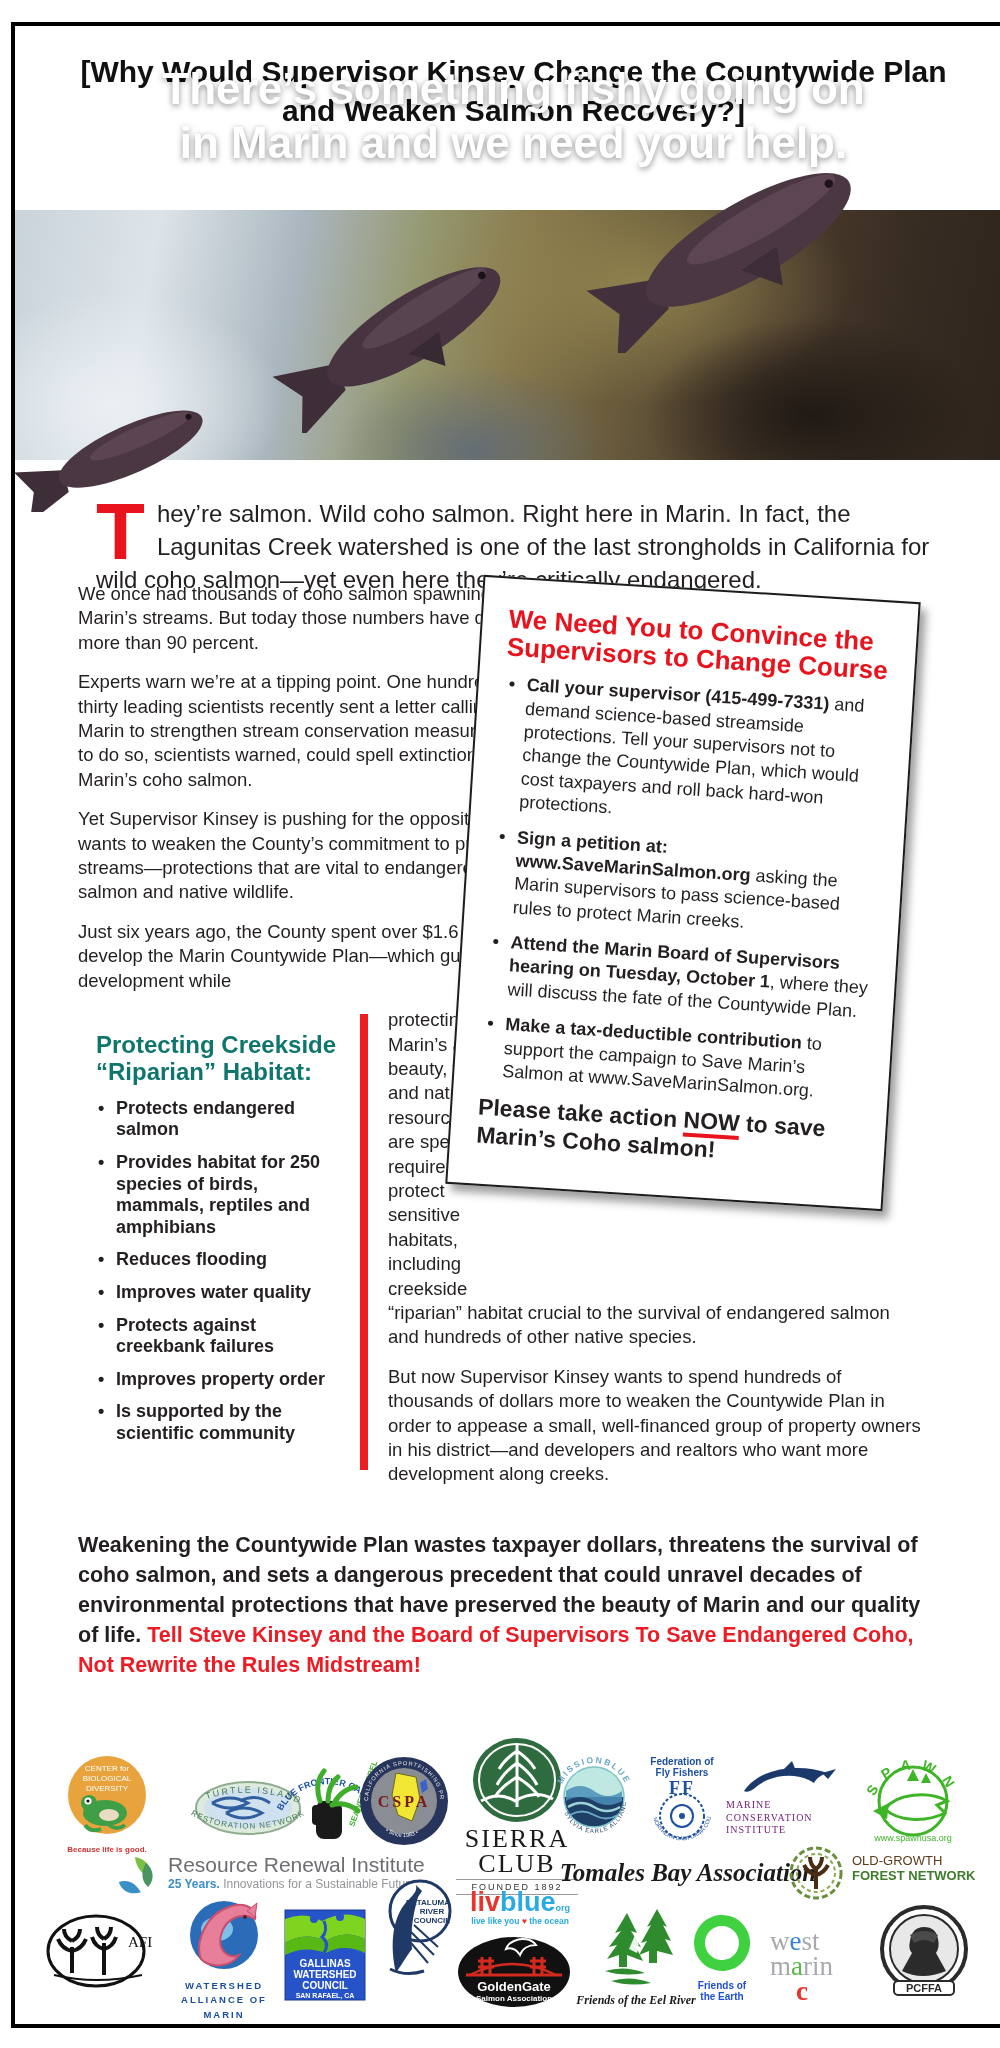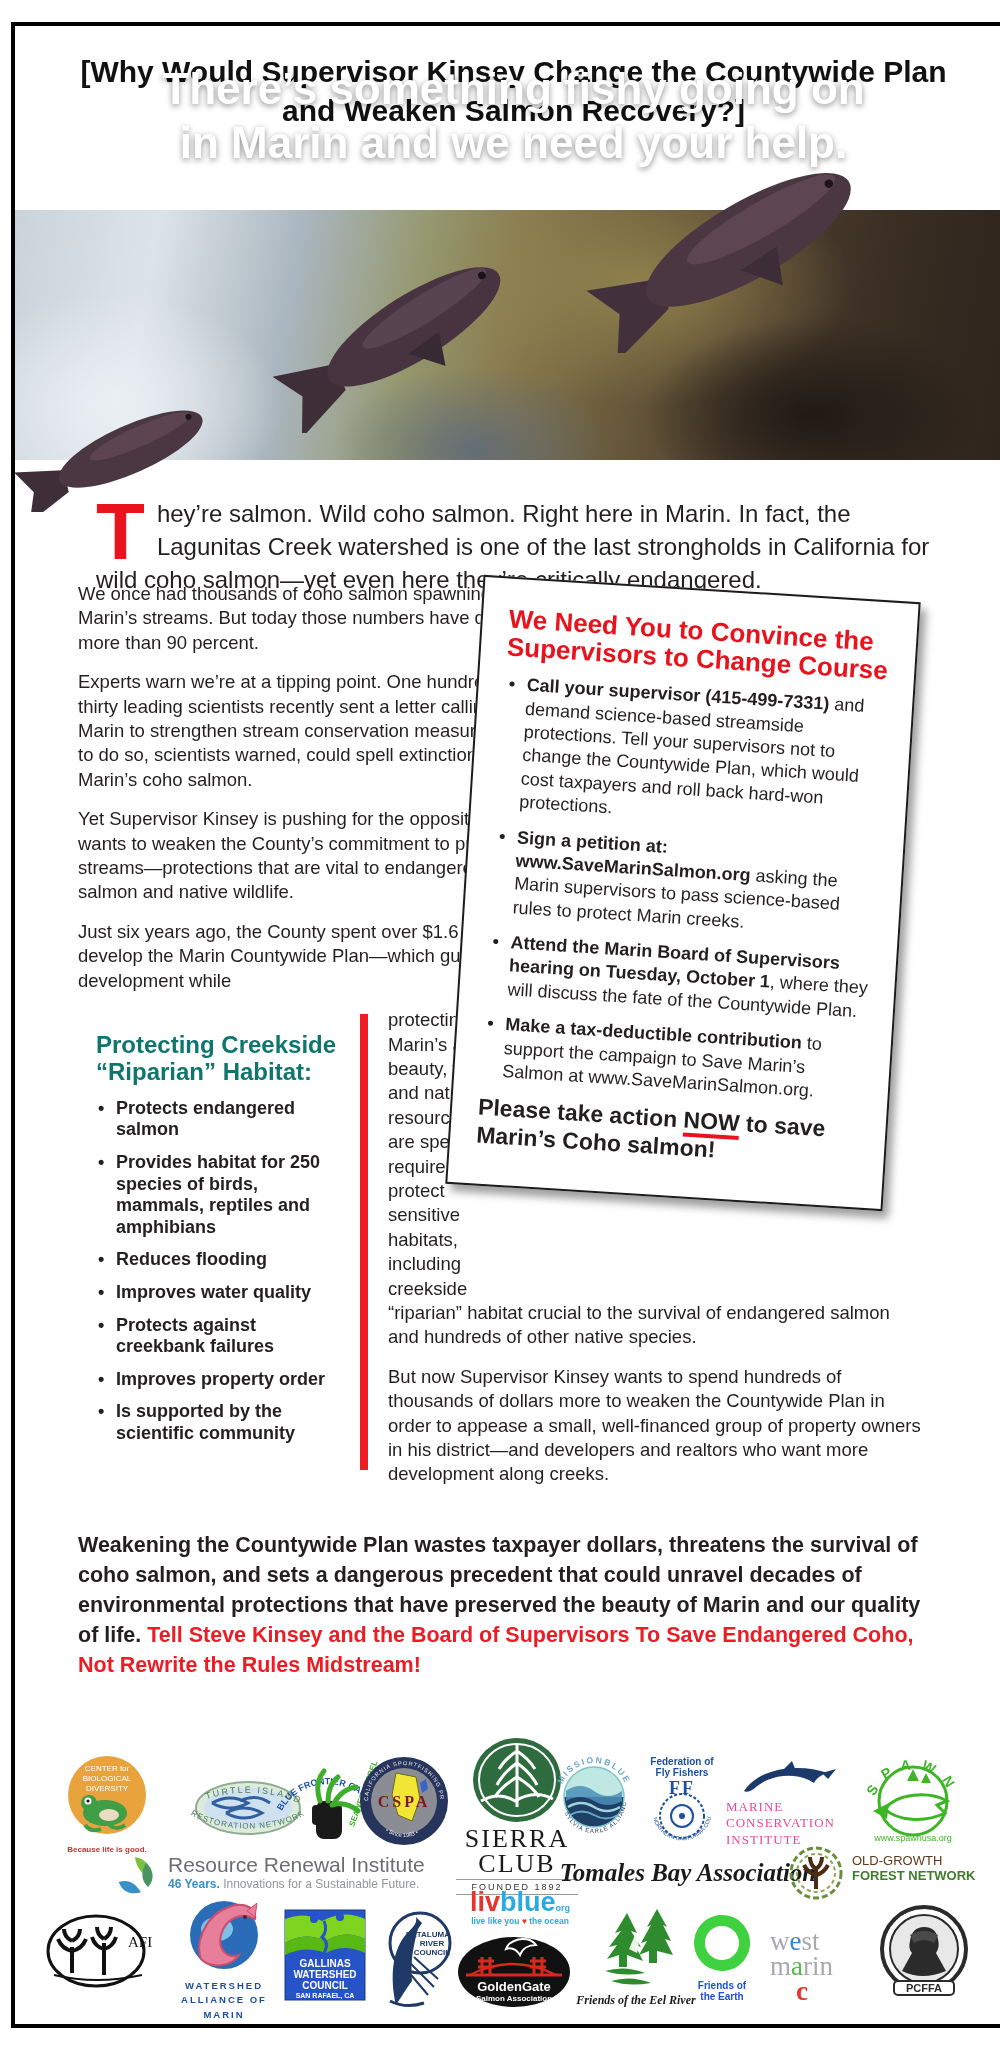--- a/index.html
+++ b/index.html
@@ -279,21 +279,21 @@
         <text font-size="5.5" fill="#1b4fa0"><textPath href="#ffArc">NORTHERN CALIFORNIA COUNCIL</textPath></text>
       </svg>
     </div>
 
     <div class="logo" style="left:698px;top:24px;width:130px;text-align:left;">
       <svg width="120" height="34" viewBox="0 0 120 34">
         <path d="M18 30 C34 6 74 2 102 12 C94 14 90 18 88 22 C70 10 44 14 30 26 C26 30 20 32 18 30 Z" fill="#1b3a6b"></path>
         <path d="M58 8 L66 0 L70 10 Z" fill="#1b3a6b"></path>
         <path d="M96 12 l14 -4 -8 10 z" fill="#1b3a6b"></path>
       </svg>
-      <div style="font-family:'Liberation Serif',serif;color:#ec4899;font-size:13px;letter-spacing:1px;line-height:1.25;">
+      <div style="font-family:'Liberation Serif',serif;color:#701a75;font-size:10px;letter-spacing:1px;line-height:1.25;">
         <div>MARINE</div>
         <div>CONSERVATION</div>
         <div>INSTITUTE</div>
       </div>
     </div>
 
     <div class="logo" style="left:832px;top:16px;width:106px;">
       <svg width="100" height="92" viewBox="0 0 100 92">
         <defs>
             <path id="spArc" d="M12,44 A40,40 0 0 1 88,44" fill="none"></path>
@@ -307,21 +307,21 @@
       </svg>
     </div>
 
     <div class="logo" style="left:84px;top:116px;width:360px;text-align:left;">
       <svg width="46" height="46" viewBox="0 0 46 46" style="float:left;margin-right:10px;">
         <path d="M23 4 C34 6 40 14 38 24 C30 22 24 14 23 4 Z" fill="#7ac143"></path>
         <path d="M6 20 C8 10 16 4 26 6 C24 16 16 20 6 20 Z" fill="#4a9462" transform="rotate(120 23 23)"></path>
         <path d="M6 20 C8 10 16 4 26 6 C24 16 16 20 6 20 Z" fill="#3a8fc7" transform="rotate(240 23 23)"></path>
       </svg>
       <div class="rri-name">Resource Renewal Institute</div>
-      <div class="rri-tag"><b>46 Years.</b><span> Innovations for a Sustainable Future.</span></div>
+      <div class="rri-tag"><b>25 Years.</b><span> Innovations for a Sustainable Future.</span></div>
     </div>
 
     <div class="logo tomales" style="left:530px;top:122px;width:260px;">
       <span>Tomales Bay Association</span>
     </div>
 
     <div class="logo" style="left:760px;top:108px;width:200px;text-align:left;">
       <svg width="56" height="56" viewBox="0 0 56 56" style="float:left;margin-right:8px;">
         <circle cx="28" cy="28" r="25" fill="none" stroke="#6a8f3c" stroke-width="3" stroke-dasharray="6 3"></circle>
         <circle cx="28" cy="28" r="19" fill="none" stroke="#8aa94e" stroke-width="2" stroke-dasharray="4 3"></circle>
@@ -363,21 +363,21 @@
         <path d="M40 12 q4 10 -2 16 q8 6 2 16" stroke="#2753c9" stroke-width="3" fill="none"></path>
         <circle cx="30" cy="10" r="4" fill="#2753c9"></circle>
           <circle cx="56" cy="8" r="4" fill="#2753c9"></circle>
         <text x="41" y="58" text-anchor="middle" font-size="10" font-weight="bold" fill="#fff">GALLINAS</text>
         <text x="41" y="69" text-anchor="middle" font-size="10" font-weight="bold" fill="#fff">WATERSHED</text>
         <text x="41" y="80" text-anchor="middle" font-size="10" font-weight="bold" fill="#fff">COUNCIL</text>
         <text x="41" y="89" text-anchor="middle" font-size="7" font-weight="bold" fill="#fff">SAN RAFAEL, CA</text>
       </svg>
     </div>
 
-    <div class="logo" style="left:346px;top:172px;width:84px;text-align:center;">
+    <div class="logo" style="left:346px;top:140px;width:84px;text-align:center;">
       <svg width="80" height="104" viewBox="0 0 80 104">
         <circle cx="44" cy="34" r="30" fill="#fff" stroke="#1f3a66" stroke-width="3"></circle>
         <path d="M20 96 C14 70 16 44 28 28 C34 20 42 16 40 8 L46 14 L42 20 C38 34 34 52 36 72 C30 80 24 90 20 96 Z" fill="#1f3a66"></path>
         <path d="M30 60 l22 26 M34 54 l24 24 M38 48 l24 22" stroke="#1f3a66" stroke-width="2"></path>
         <path d="M14 92 q16 8 34 2" stroke="#1f3a66" stroke-width="3" fill="none"></path>
         <text x="52" y="28" text-anchor="middle" font-size="8" font-weight="bold" fill="#1f3a66">PETALUMA</text>
         <text x="56" y="37" text-anchor="middle" font-size="8" font-weight="bold" fill="#1f3a66">RIVER</text>
         <text x="56" y="46" text-anchor="middle" font-size="8" font-weight="bold" fill="#1f3a66">COUNCIL</text>
       </svg>
     </div>

